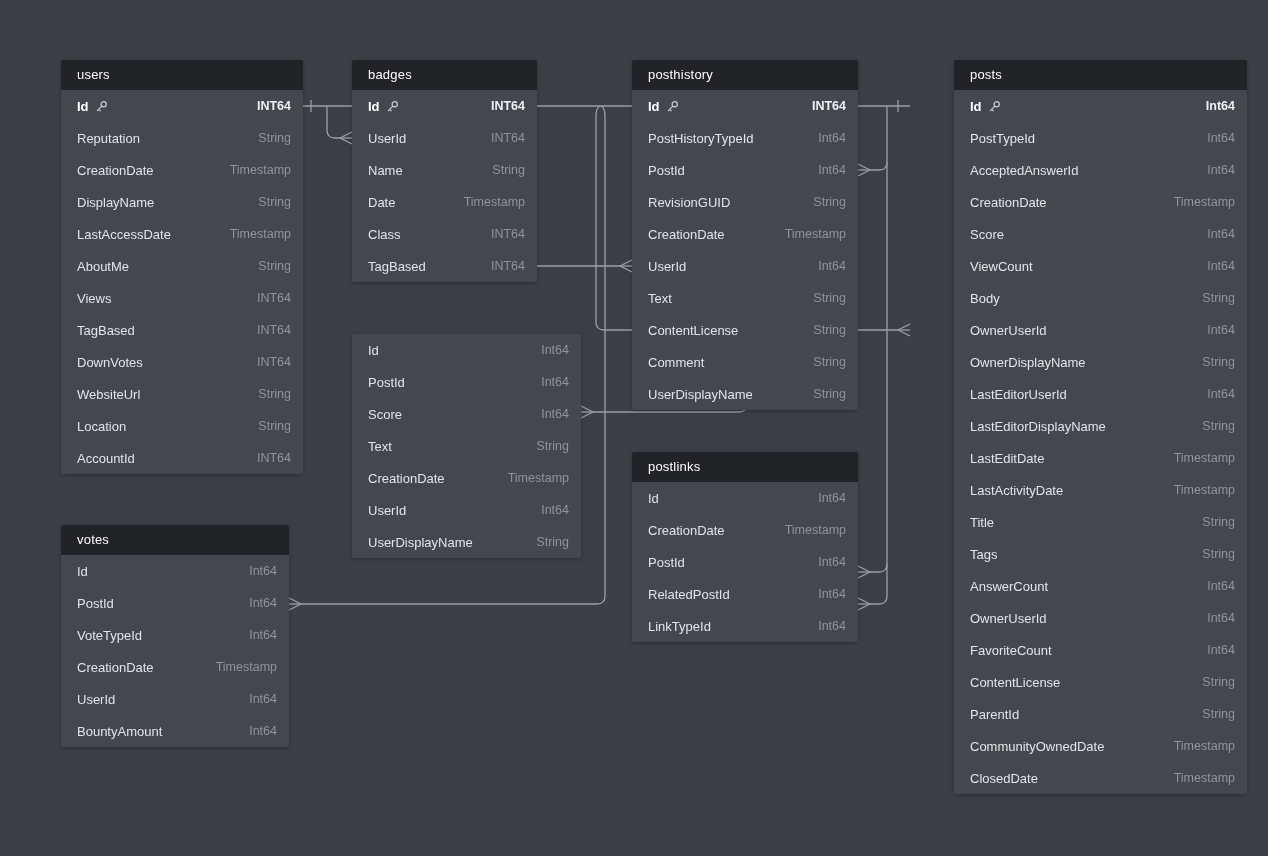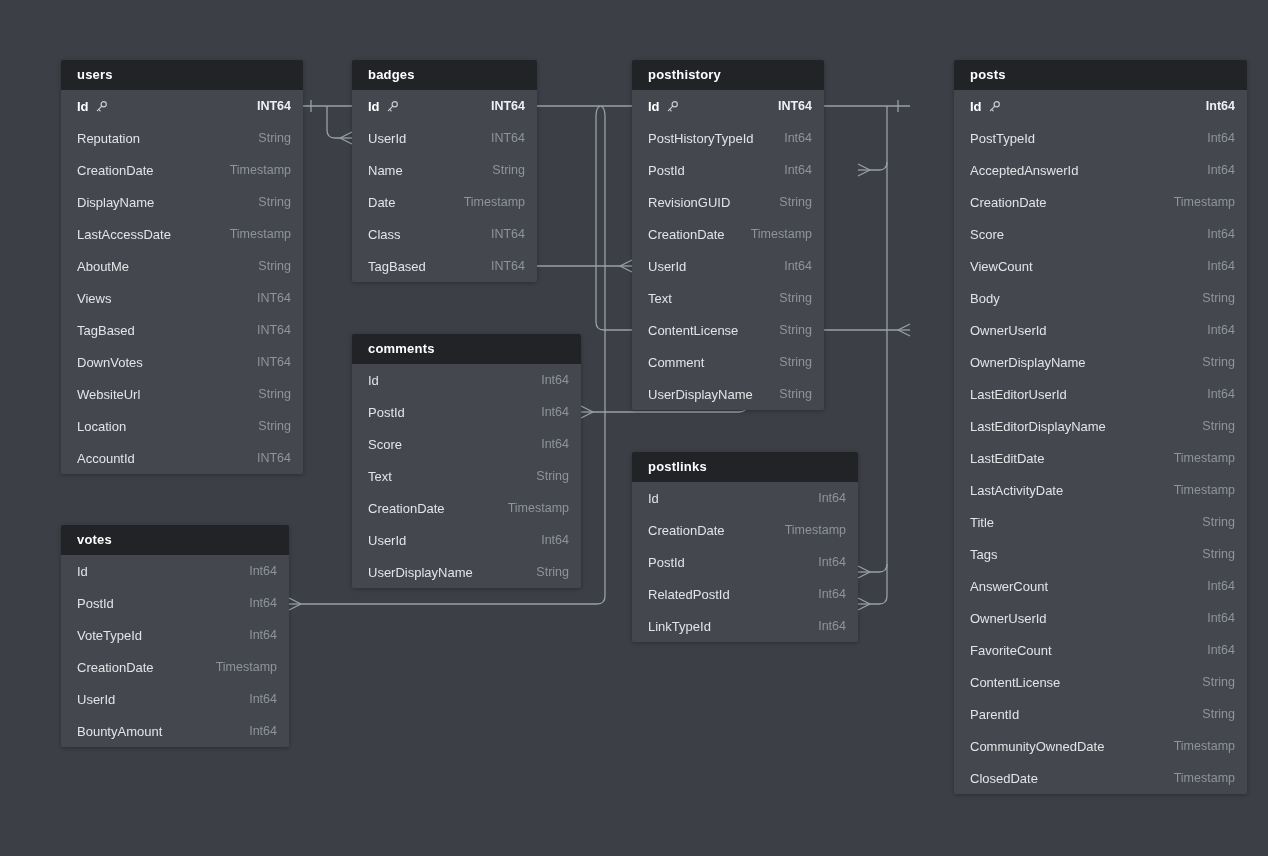--- a/index.html
+++ b/index.html
@@ -13,21 +13,21 @@
   #edges{position:absolute;left:0;top:0;z-index:0;}
   .table{
     position:absolute;z-index:1;
     border-radius:2px;
     box-shadow:0 1px 4px rgba(0,0,0,.28);
     background:#44474e;
   }
   .table-header{
     height:30px;line-height:30px;
     background:#222327;color:#ffffff;
-    font-size:13px;font-weight:bold;
+    font-size:13px;font-weight:normal;
     padding:0 16px;letter-spacing:.2px;
     border-radius:2px 2px 0 0;
     cursor:move;
   }
   .field-row{
     height:32px;display:flex;align-items:center;
     padding:0 12px 0 16px;box-sizing:border-box;
     font-size:13px;
   }
   .field-name{color:#e3e4e7;display:flex;align-items:center;gap:6px;white-space:nowrap;}
@@ -201,21 +201,20 @@
         <span class="field-type">INT64</span>
       </div>
       <div class="field-row">
         <span class="field-name">
           <span>TagBased</span>
         </span>
         <span class="field-type">INT64</span>
       </div>
     </div>
     <div class="table" style="left: 352px; top: 334px; width: 229px;">
-      <div class="table-header">comments</div>
       <div class="field-row">
         <span class="field-name">
           <span>Id</span>
         </span>
         <span class="field-type">Int64</span>
       </div>
       <div class="field-row">
         <span class="field-name">
           <span>PostId</span>
         </span>
@@ -284,21 +283,21 @@
         </span>
         <span class="field-type">Int64</span>
       </div>
       <div class="field-row">
         <span class="field-name">
           <span>BountyAmount</span>
         </span>
         <span class="field-type">Int64</span>
       </div>
     </div>
-    <div class="table" style="left: 632px; top: 60px; width: 192px;">
+    <div class="table" style="left: 632px; top: 60px; width: 226px;">
       <div class="table-header">posthistory</div>
       <div class="field-row pk">
         <span class="field-name">
           <span>Id</span>
           <span class="key-icon"><svg width="13" height="13" viewBox="0 0 13 13">
               <g fill="none" stroke="#c9ccd2" stroke-width="1.2" stroke-linecap="round">
                 <circle cx="8.7" cy="4.3" r="2.6"></circle>
                 <path d="M6.8,6.2 L2.4,10.6 M3.7,9.3 L5.2,10.8"></path>
               </g>
             </svg></span>

